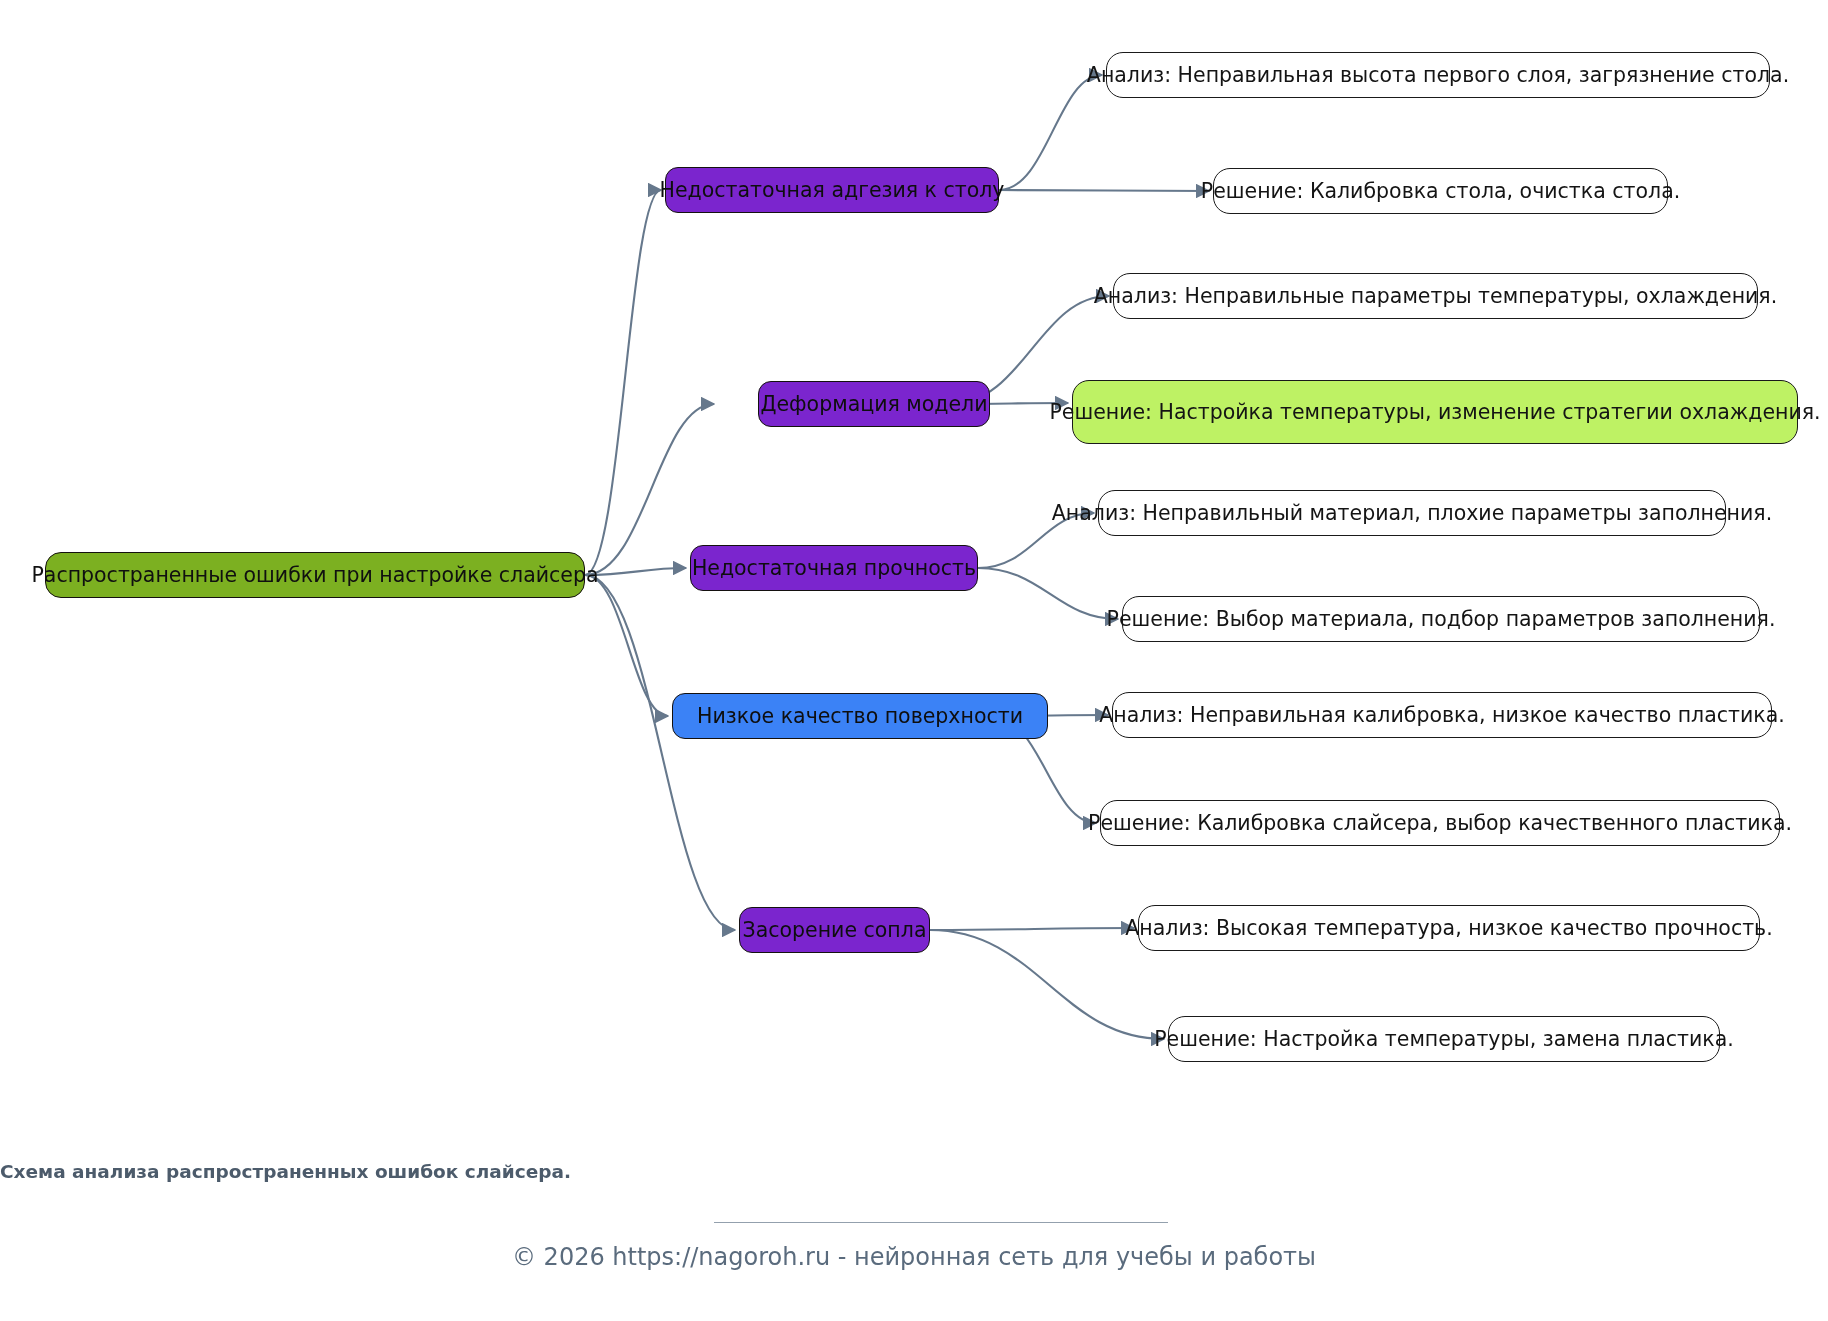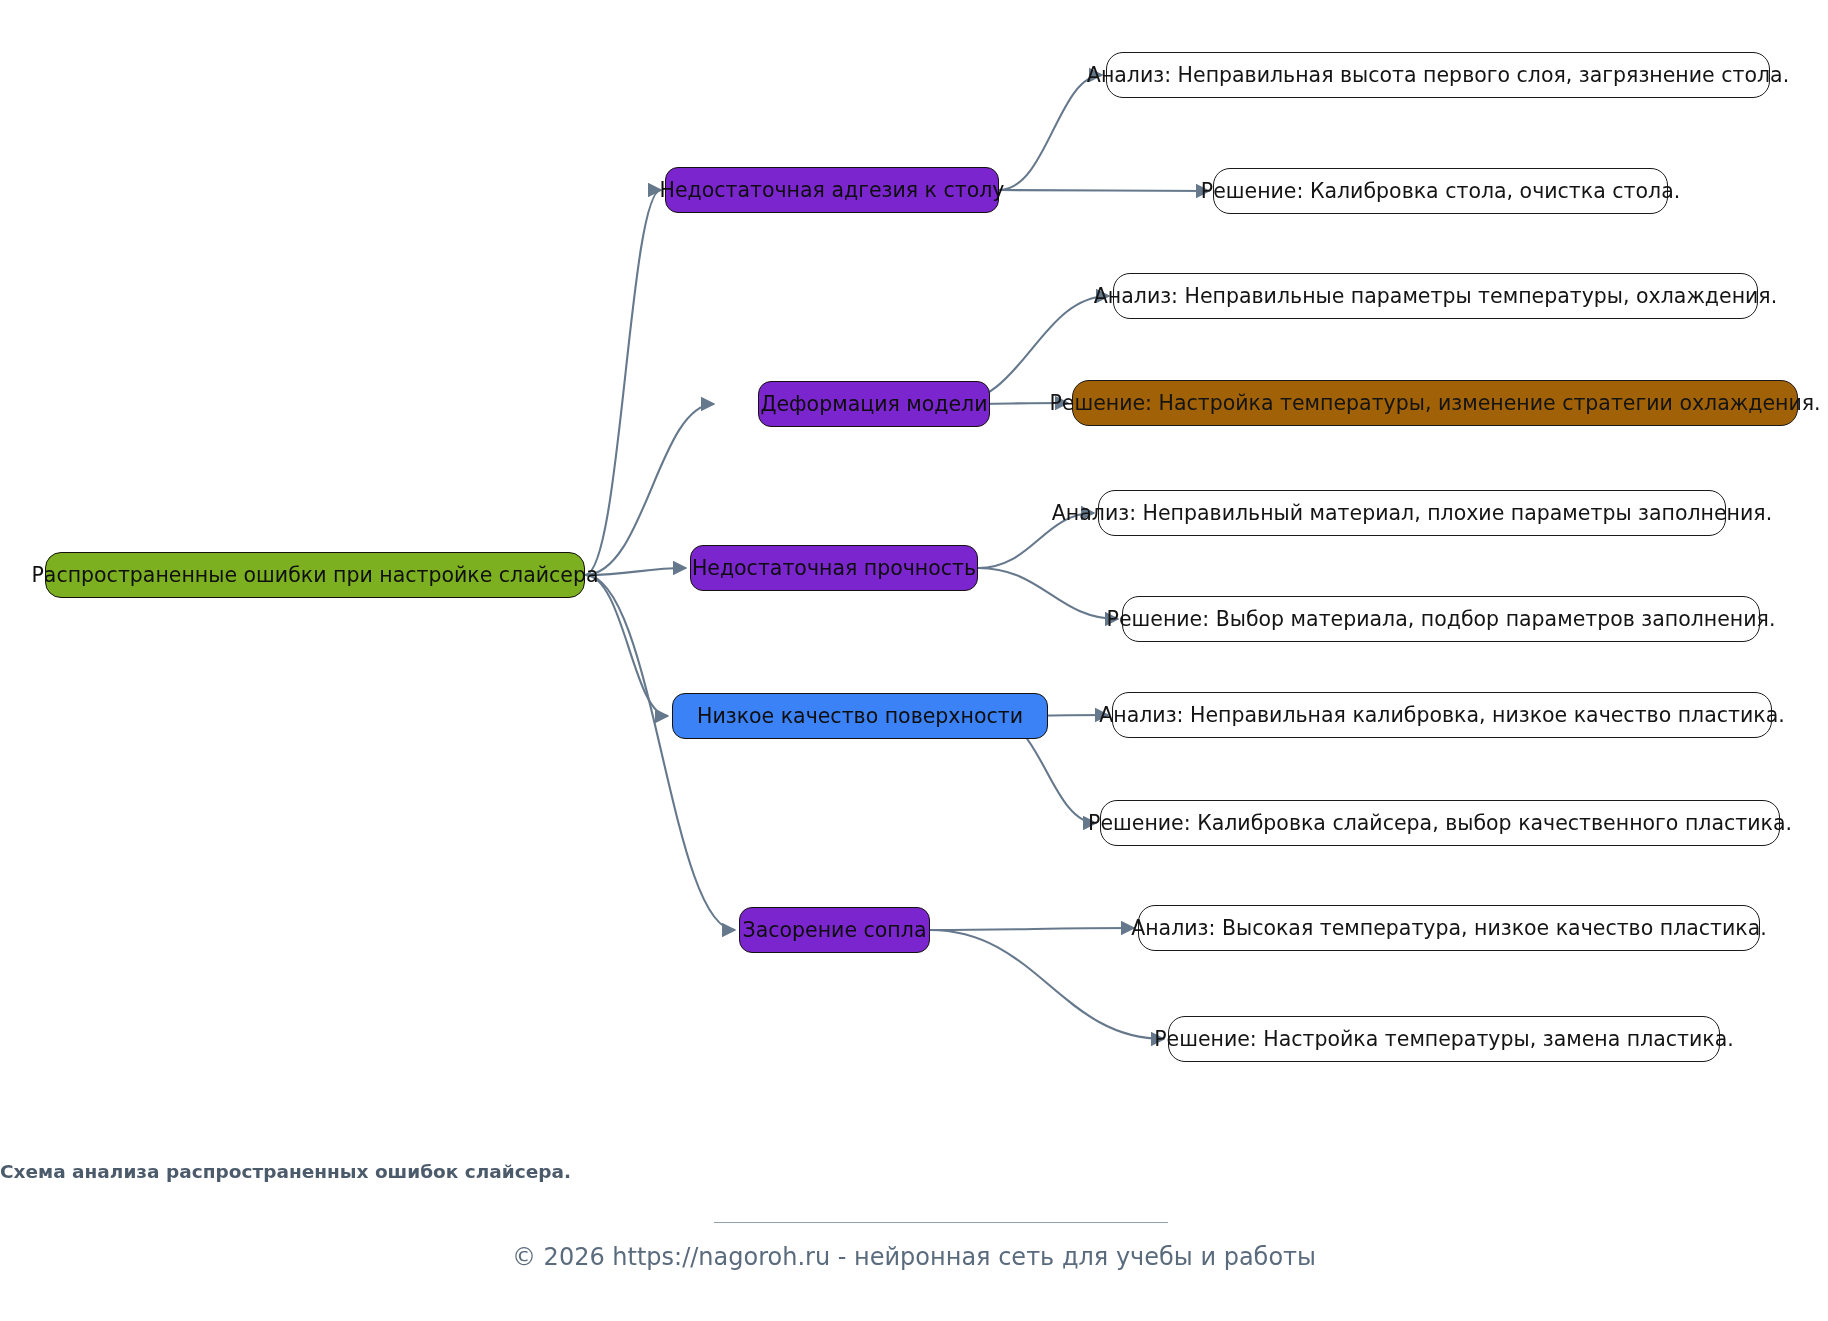--- a/index.html
+++ b/index.html
@@ -137,21 +137,21 @@
   <div class="node node-leaf" style="left: 1213px; top: 168px; width: 455px; height: 46px; background: rgb(255, 255, 255);">
     <span>Решение: Калибровка стола, очистка стола.</span>
   </div>
 
   <div class="node node-branch" style="left: 718px; top: 381px; width: 232px; height: 46px; background: rgb(123, 37, 206); margin-left: 40px;">
     <span>Деформация модели</span>
   </div>
   <div class="node node-leaf" style="left: 1113px; top: 273px; width: 645px; height: 46px; background: rgb(255, 255, 255);">
     <span>Анализ: Неправильные параметры температуры, охлаждения.</span>
   </div>
-  <div class="node node-leaf" style="left: 1072px; top: 380px; width: 726px; height: 46px; background: #a16207;">
+  <div class="node node-leaf" style="left: 1072px; top: 380px; width: 726px; height: 64px; background: #bef264;">
     <span>Решение: Настройка температуры, изменение стратегии охлаждения.</span>
   </div>
 
   <div class="node node-branch" style="left: 690px; top: 545px; width: 288px; height: 46px; background: rgb(123, 37, 206);">
     <span>Недостаточная прочность</span>
   </div>
   <div class="node node-leaf" style="left: 1098px; top: 490px; width: 628px; height: 46px; background: rgb(255, 255, 255);">
     <span>Анализ: Неправильный материал, плохие параметры заполнения.</span>
   </div>
   <div class="node node-leaf" style="left: 1122px; top: 596px; width: 638px; height: 46px; background: rgb(255, 255, 255);">
@@ -165,21 +165,21 @@
     <span>Анализ: Неправильная калибровка, низкое качество пластика.</span>
   </div>
   <div class="node node-leaf" style="left: 1100px; top: 800px; width: 680px; height: 46px; background: rgb(255, 255, 255);">
     <span>Решение: Калибровка слайсера, выбор качественного пластика.</span>
   </div>
 
   <div class="node node-branch" style="left: 739px; top: 907px; width: 191px; height: 46px; background: rgb(123, 37, 206);">
     <span>Засорение сопла</span>
   </div>
   <div class="node node-leaf" style="left: 1138px; top: 905px; width: 622px; height: 46px; background: rgb(255, 255, 255);">
-    <span>Анализ: Высокая температура, низкое качество пластика.</span>
+    <span>Анализ: Высокая температура, низкое качество прочность.</span>
   </div>
   <div class="node node-leaf" style="left: 1168px; top: 1016px; width: 552px; height: 46px; background: rgb(255, 255, 255);">
     <span>Решение: Настройка температуры, замена пластика.</span>
   </div>
 
   <div class="caption" style="top:1160px;">
     <span>Схема анализа распространенных ошибок слайсера.</span>
   </div>
   <div class="caption-rule" style="left:714px; top:1222px; width:454px;"></div>
 

